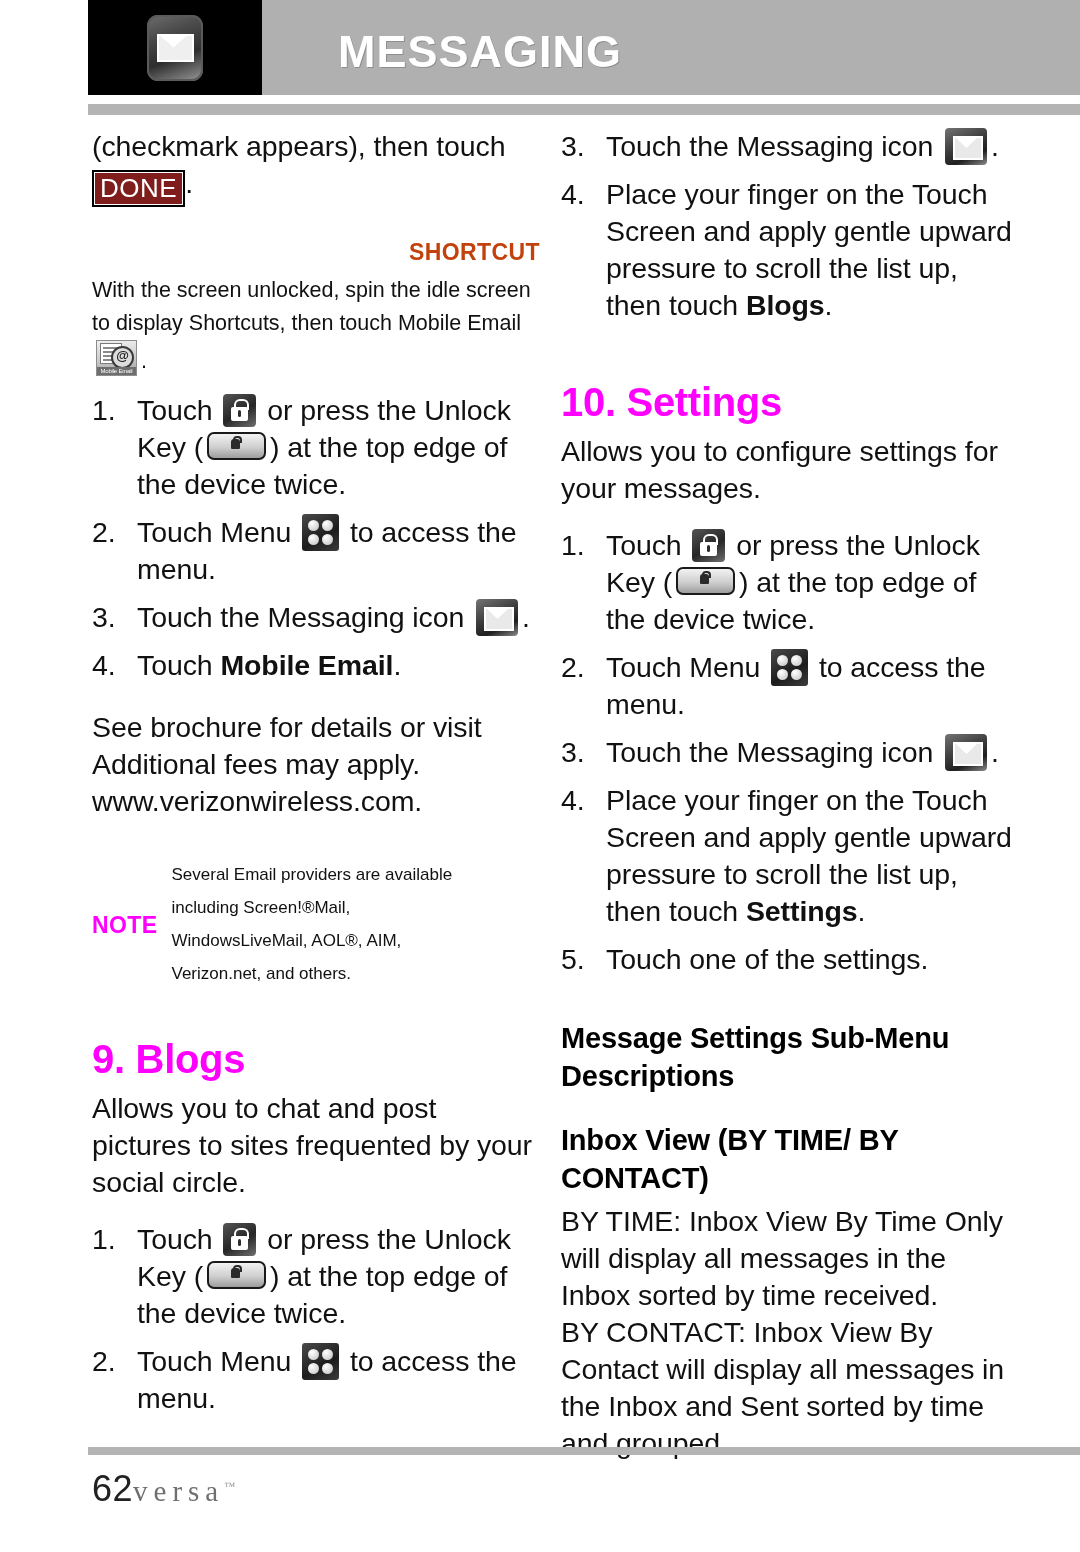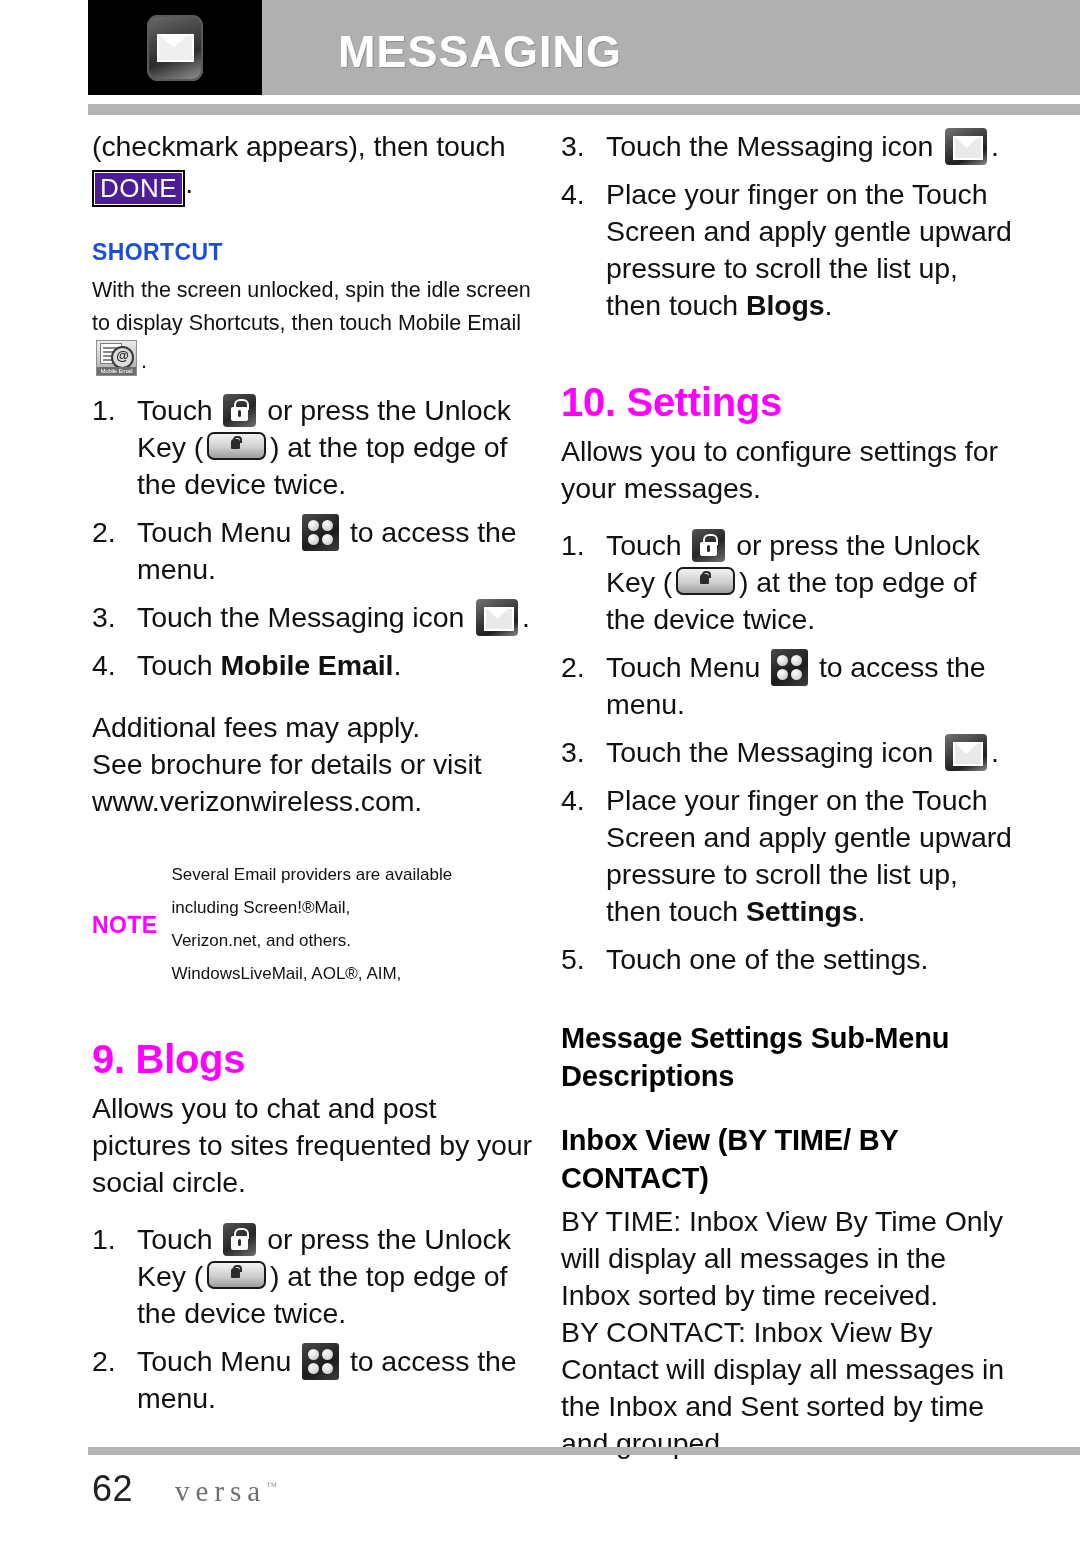--- a/index.html
+++ b/index.html
@@ -60,31 +60,32 @@
   .b{font-weight:bold;}
 
   .para{margin:0 0 6px 0;}
 
   .spacer-sm{height:14px;}
   .spacer-md{height:26px;}
   .spacer-lg{height:38px;}
 
   
   .done-badge{
-    display:inline-block;background:#4c1d95;color:#fff;
+    display:inline-block;background:#7f1d1d;color:#fff;
     font-size:26px;font-weight:500;line-height:1;
     padding:5px 8px 6px 8px;
     box-shadow:inset 0 0 0 2px #000, inset 0 0 0 3px #fff;
     vertical-align:-4px;letter-spacing:0.5px;
   }
 
   
   .shortcut-label{
-    color:#1d4ed8;font-weight:bold;font-size:23px;letter-spacing:0.4px;
+    color:#c2410c;font-weight:bold;font-size:23px;letter-spacing:0.4px;
     margin:0 0 8px 0;
+    text-align:right;
   }
   .note-wrap{display:flex;gap:14px;align-items:center;}
   .note-label{
     color:#ff00ff;font-weight:bold;font-size:23px;letter-spacing:0.4px;
     flex:0 0 auto;padding-top:2px;
   }
   .note-body{font-size:17px;line-height:33px;color:#111;}
   .small-txt{font-size:21.5px;line-height:33px;color:#111;}
   sup{font-size:11px;vertical-align:super;}
 
@@ -195,21 +196,21 @@
     font-size:13px;line-height:15px;text-align:center;color:#1a1a1a;font-weight:bold;
   }
   .ic-mobemail .cap{
     position:absolute;left:0;bottom:0;width:100%;height:8px;
     background:#6e6e6e;color:#fff;font-size:6px;line-height:8px;
     text-align:center;letter-spacing:-0.2px;
   }
 
   
   .footer-rule{position:absolute;left:88px;top:1447px;width:992px;height:8px;background:#b4b4b4;}
-  .footer{position:absolute;left:92px;top:1468px;display:flex;align-items:baseline;gap:42px;}
+  .footer{position:absolute;left:92px;top:1468px;display:flex;align-items:baseline;}
   .pagenum{font-size:36px;color:#222;letter-spacing:0.5px;}
   .brand{
     font-size:29px;letter-spacing:6px;color:#6f6f6f;font-weight:500;
     position:relative;font-family:Liberation Serif, serif;
   }
   .brand sup{font-size:11px;color:#8d8d8d;}
 </style>
 </head>
 <body>
 
@@ -262,34 +263,34 @@
       </li>
       <li>
         <span class="num">4.</span>
         <span>Touch </span><span class="b">Mobile Email</span><span>.</span>
       </li>
     </ol>
 
     <div class="spacer-sm"></div>
 
     <div class="body-txt">
+      <div>See brochure for details or visit</div>
       <div>Additional fees may apply.</div>
-      <div>See brochure for details or visit</div>
       <div>www.verizonwireless.com.</div>
     </div>
 
     <div class="spacer-lg"></div>
 
     <div class="note-wrap">
       <div class="note-label">NOTE</div>
       <div class="note-body">
         <div>Several Email providers are available</div>
         <div>including Screen!®Mail,</div>
+        <div>WindowsLiveMail, AOL®, AIM,</div>
         <div>Verizon.net, and others.</div>
-        <div>WindowsLiveMail, AOL®, AIM,</div>
       </div>
     </div>
 
     <div style="height:46px"></div>
 
     <div class="sect-h">9. Blogs</div>
     <div class="body-txt para">Allows you to chat and post pictures to sites frequented by your social circle.</div>
 
     <div class="spacer-sm"></div>
 

